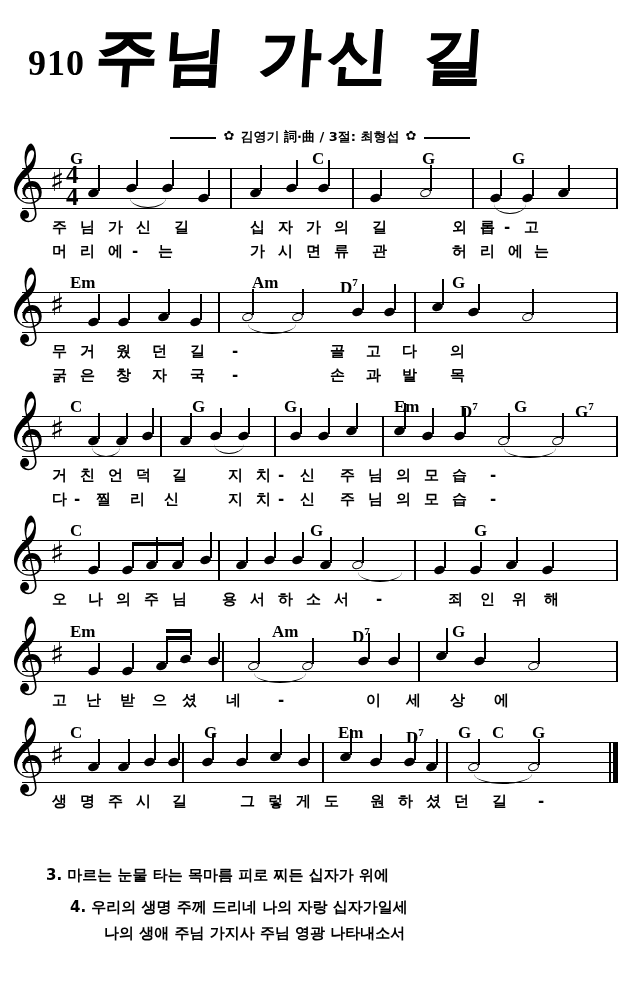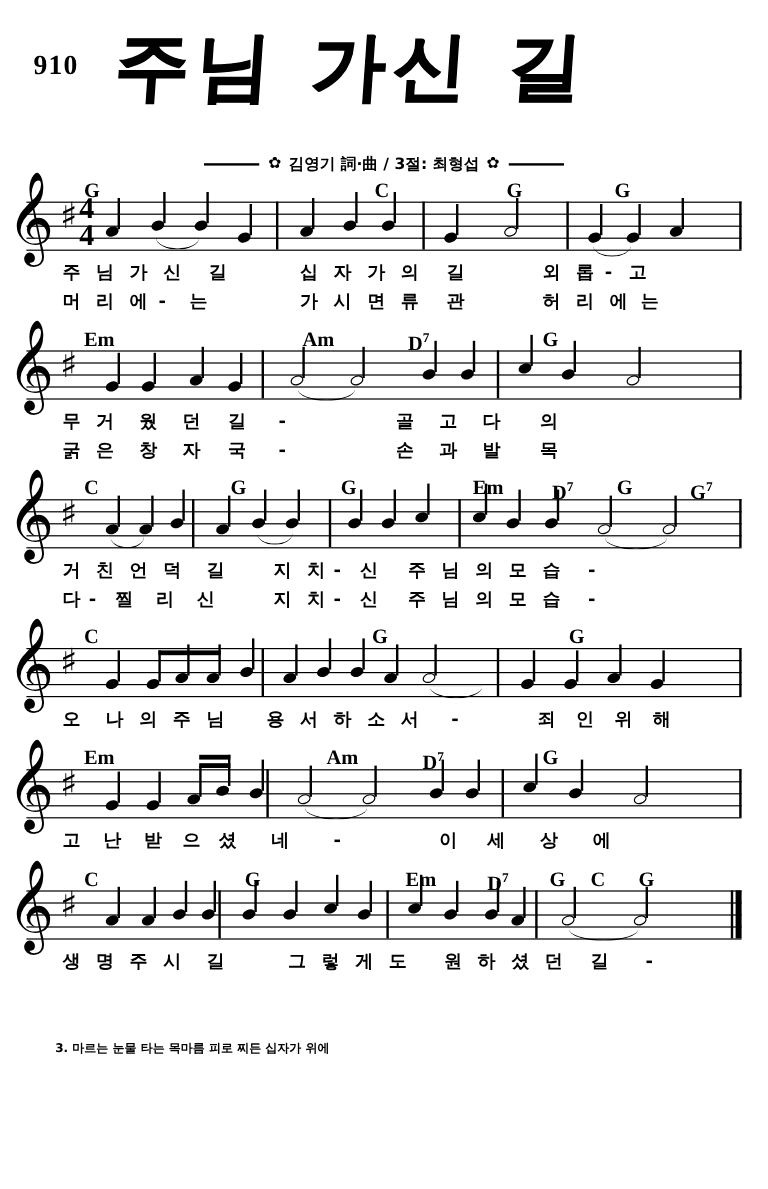--- a/index.html
+++ b/index.html
@@ -20,21 +20,21 @@
   .header {
     position: relative;
     height: 120px;
   }
   .hymn-number {
     position: absolute;
     left: 28px;
     top: 42px;
     font-family: "Liberation Serif", serif;
     font-weight: bold;
-    font-size: 23px;
+    font-size: 36px;
     letter-spacing: 1px;
   }
   .hymn-title {
     position: absolute;
     left: 96px;
     top: 14px;
     font-family: "DejaVu Sans", sans-serif;
     font-weight: bold;
     font-size: 62px;
     letter-spacing: 6px;
@@ -221,21 +221,21 @@
     position: absolute;
     top: 0;
   }
 
   
   .verses {
     position: absolute;
     left: 0;
     top: 862px;
     width: 640px;
-    font-size: 10px;
+    font-size: 15px;
     font-weight: bold;
     line-height: 26px;
   }
   .verse {
     margin-bottom: 6px;
   }
   .verse .vline {
     display: block;
     white-space: nowrap;
   }
@@ -737,13 +737,17 @@
       </div>
     </div>
   </div>
 
 </div>
 
 <div class="verses">
   <div class="verse v3">
     <span class="vline a">3. 마르는 눈물 타는 목마름 피로 찌든 십자가 위에</span>
   </div>
+  <div class="verse v4">
+    <span class="vline a">4. 우리의 생명 주께 드리네 나의 자랑 십자가일세</span>
+    <span class="vline b">나의 생애 주님 가지사 주님 영광 나타내소서</span>
+  </div>
 </div>
 
 </body></html>

